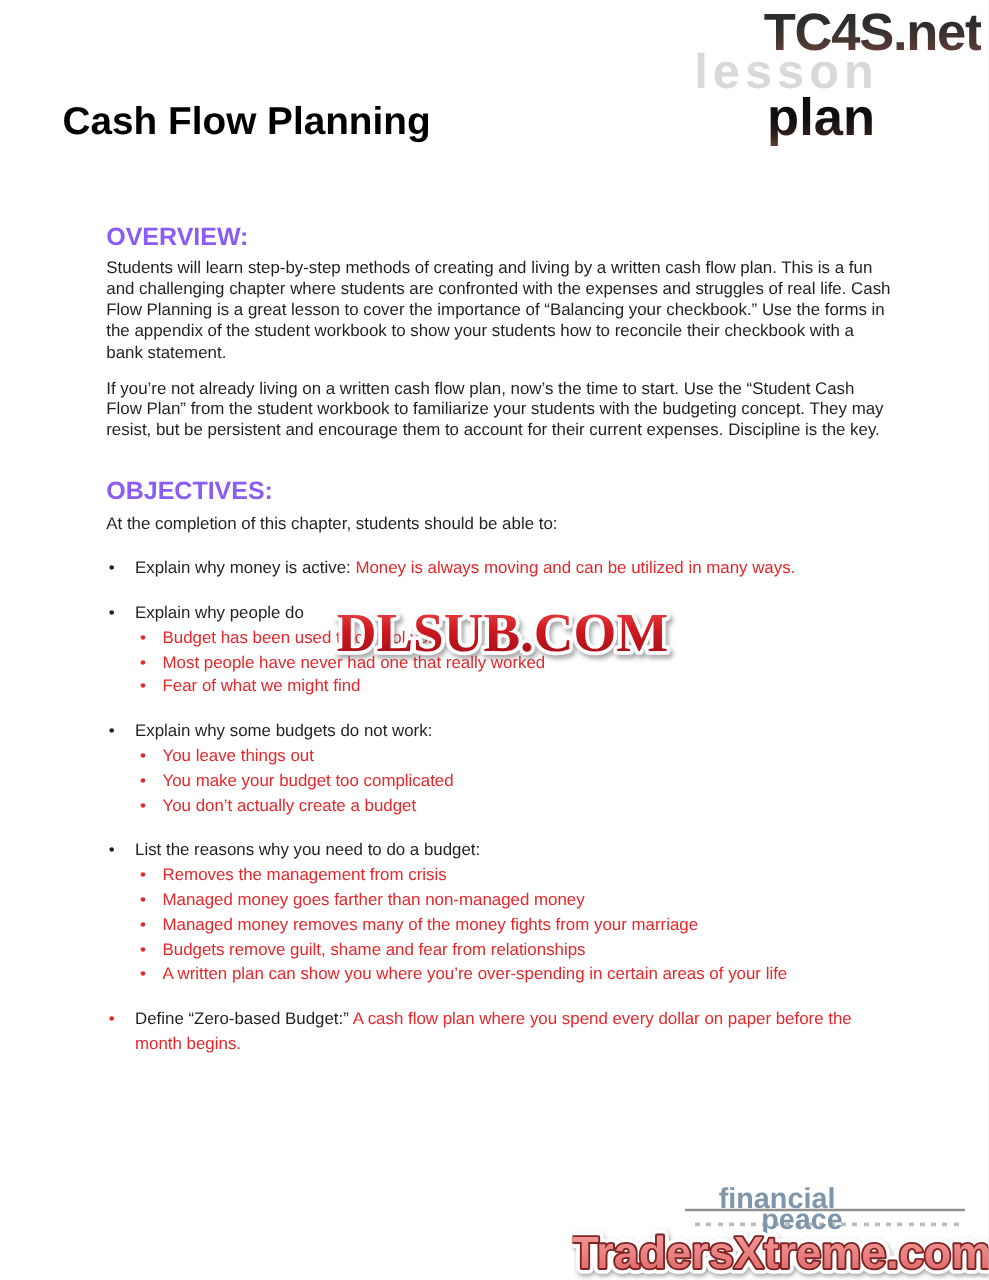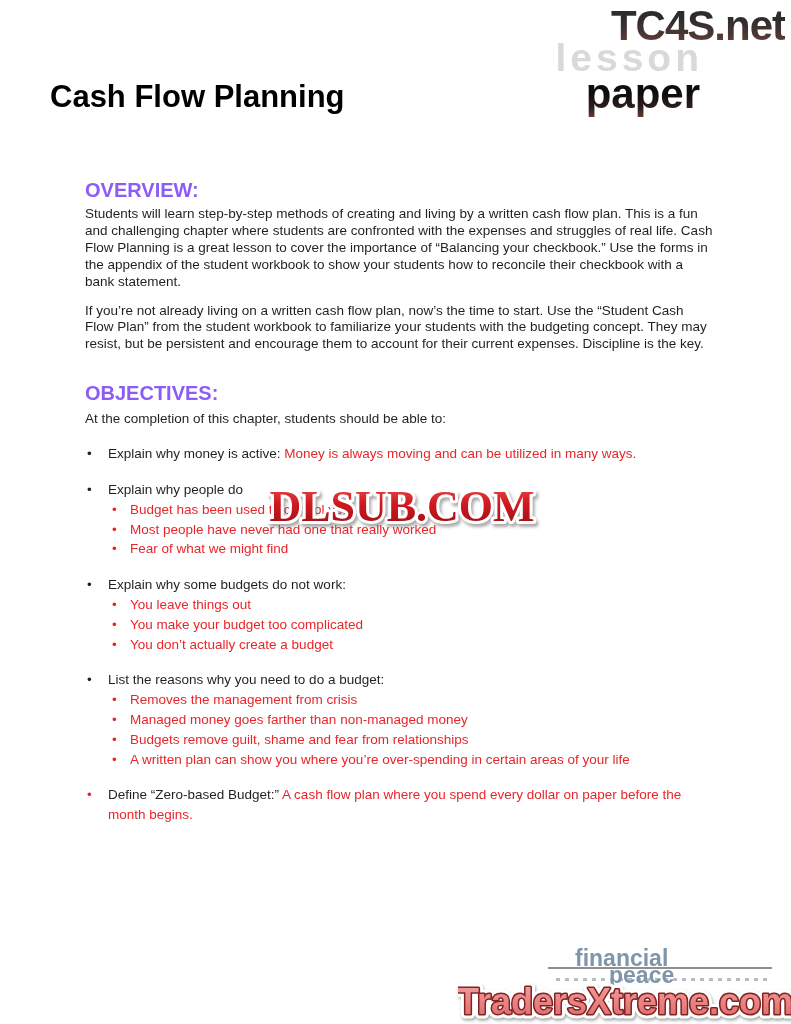--- a/index.html
+++ b/index.html
@@ -107,21 +107,21 @@
   }
   .traders-wrap svg{display:block;}
 </style>
 </head>
 <body>
 
 <div class="page">
 
   <div class="tc4s-lesson">lesson</div>
   <div class="tc4s-brand">TC4S.net</div>
-  <div class="tc4s-plan">paper</div>
+  <div class="tc4s-plan">plan</div>
 
   <div class="doc-title">Cash Flow Planning</div>
 
   <div class="content">
     <h2 class="sec-heading">OVERVIEW:</h2>
     <p class="para">Students will learn step-by-step methods of creating and living by a written cash flow plan.  This is a fun and challenging chapter where students are confronted with the expenses and struggles of real life.  Cash Flow Planning is a great lesson to cover the importance of “Balancing your checkbook.”  Use the forms in the appendix of the student workbook to show your students how to reconcile their checkbook with a bank statement.</p>
     <p class="para second">If you’re not already living on a written cash flow plan, now’s the time to start.  Use the “Student Cash Flow Plan” from the student workbook to familiarize your students with the budgeting concept.  They may resist, but be persistent and encourage them to account for their current expenses.  Discipline is the key.</p>
 
     <h2 class="sec-heading objectives">OBJECTIVES:</h2>
     <p class="intro">At the completion of this chapter, students should be able to:</p>
@@ -145,20 +145,21 @@
           <li>You leave things out</li>
           <li>You make your budget too complicated</li>
           <li>You don’t actually create a budget</li>
         </ul>
       </li>
       <li>
         <span>List the reasons why you need to do a budget:</span>
         <ul class="subs">
           <li>Removes the management from crisis</li>
           <li>Managed money goes farther than non-managed money</li>
+          <li>Managed money removes many of the money fights from your marriage</li>
           <li>Budgets remove guilt, shame and fear from relationships</li>
           <li>A written plan can show you where you’re over-spending in certain areas of your life</li>
         </ul>
       </li>
       <li class="red-bullet">
         <span>Define “Zero-based Budget:” </span>
         <span class="red-text">A cash flow plan where you spend every dollar on paper before the month begins.</span>
       </li>
     </ul>
   </div>

